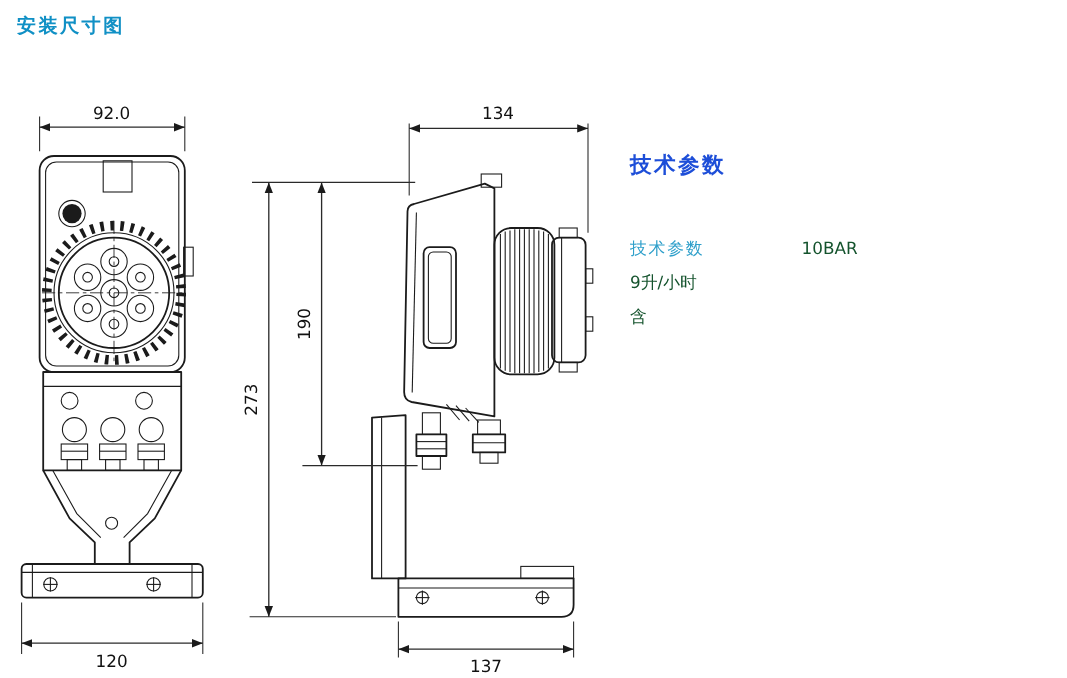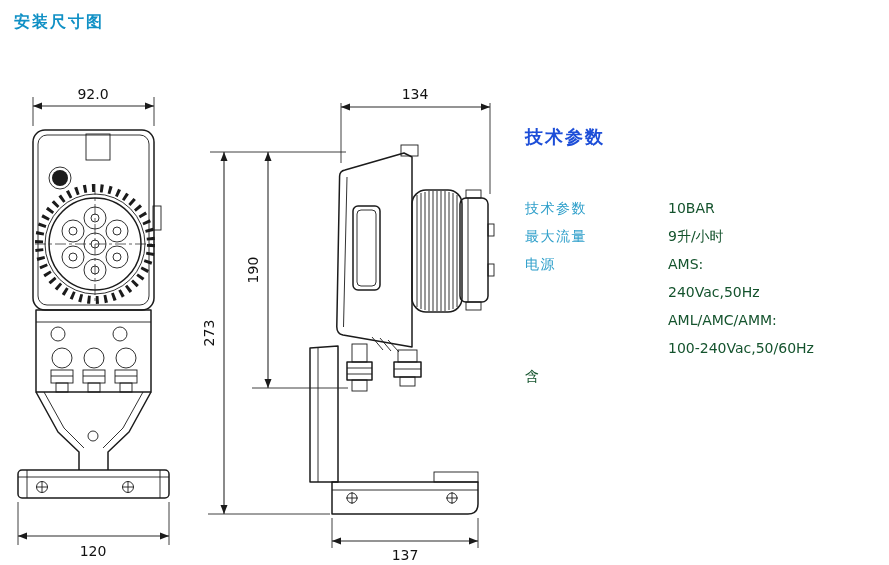--- a/index.html
+++ b/index.html
@@ -193,35 +193,25 @@
     <h2 class="specs-heading">技术参数</h2>
 
     <div class="spec-row">
       <div class="spec-label">技术参数</div>
       <div class="spec-value">
         <div>10BAR</div>
       </div>
     </div>
 
     <div class="spec-row">
-      <div class="spec-label">最大流量</div>
       <div class="spec-value">
         <div>9升/小时</div>
       </div>
     </div>
 
-    <div class="spec-row">
-      <div class="spec-label">电源</div>
-      <div class="spec-value">
-        <div>AMS:</div>
-        <div>240Vac,50Hz</div>
-        <div>AML/AMC/AMM:</div>
-        <div>100-240Vac,50/60Hz</div>
-      </div>
-    </div>
 
     <div class="spec-row">
     </div>
 
 
     <div class="spec-row">
       <div class="spec-value">
         <div>含</div>
       </div>
     </div>

